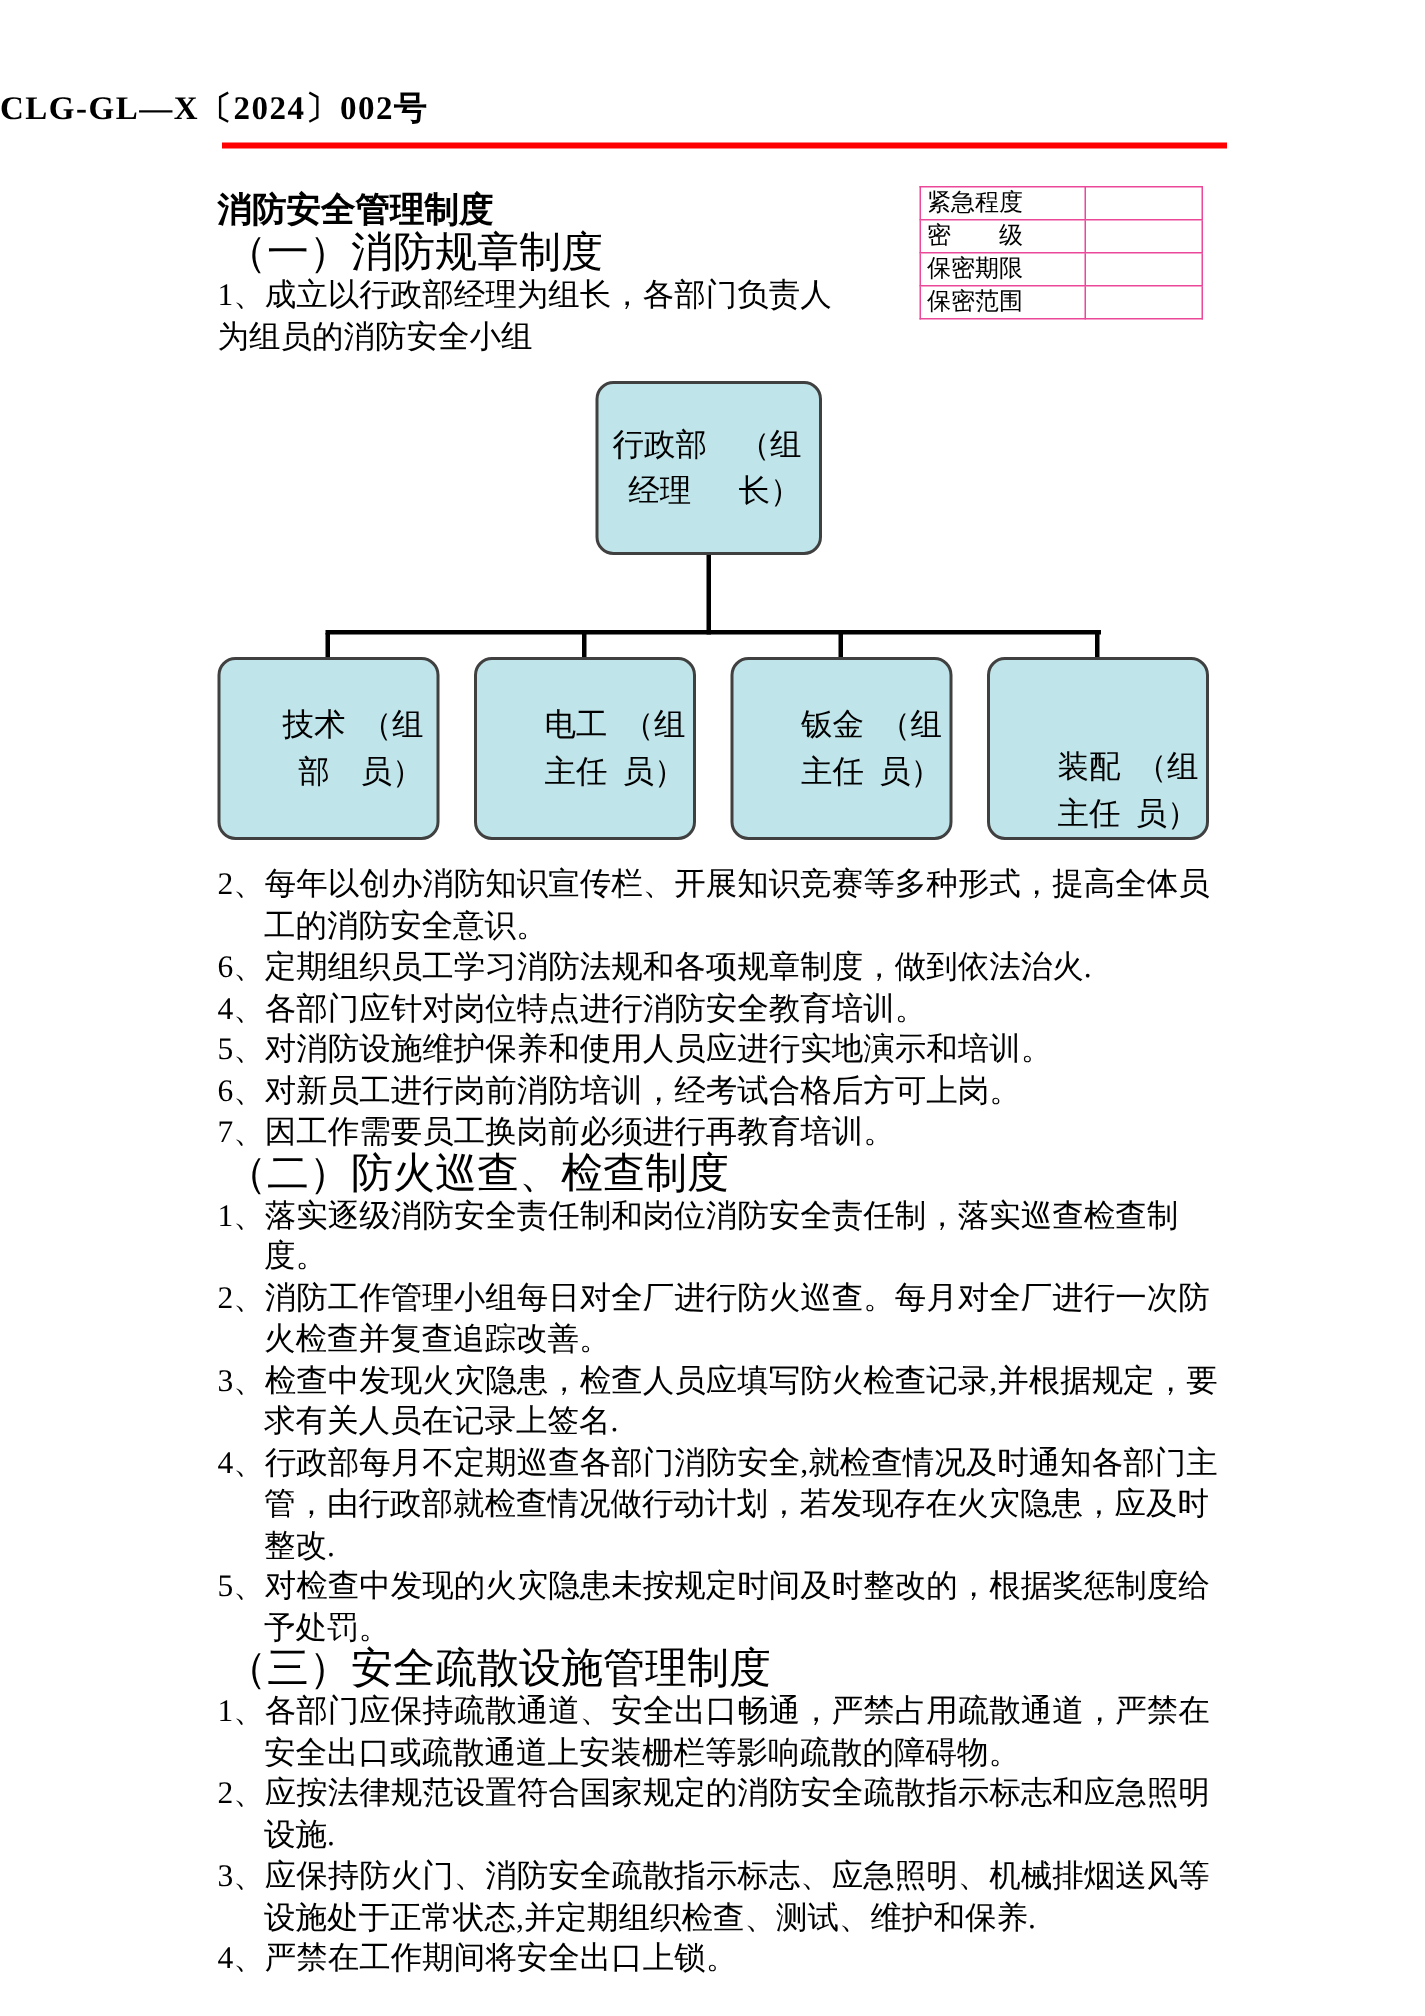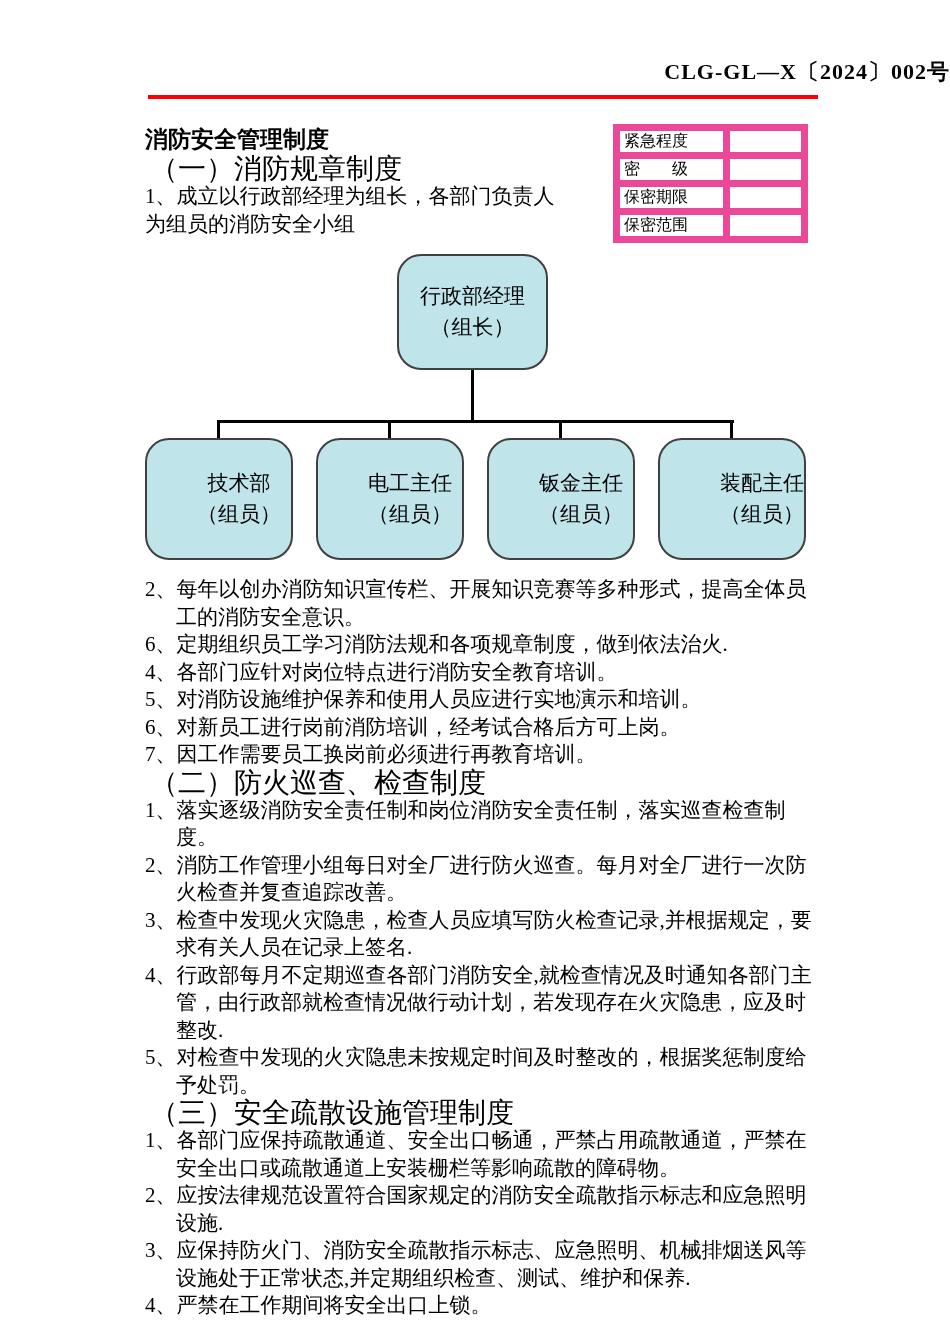--- a/index.html
+++ b/index.html
@@ -3,51 +3,51 @@
 <meta charset="utf-8">
 <style>
   * { margin:0; padding:0; box-sizing:border-box; }
   html,body { background:#ffffff; }
   .page {
     width:950px; height:1344px; position:relative; background:#fff;
     font-family:"Liberation Serif","DejaVu Serif",serif; color:#000;
     overflow:hidden; margin:0 auto;
   }
   .doc-number {
-    padding-top:57px; text-align:right;
+    padding-top:57px; text-align:left;
     font-size:22px; font-weight:bold; letter-spacing:1px;
   }
   .red-rule {
     margin:8px 0 0 148px; width:670px; height:4px;
     background:var(--rule-color,#ff0000);
   }
   .meta-table {
     position:absolute; top:124px; left:613px;
     border-collapse:collapse; background:#fff;
   }
-  .meta-table td { border:7px solid #ec4899; font-size:16px; padding:0 4px; height:21px; }
+  .meta-table td { border:1px solid #ec4899; font-size:16px; padding:0 4px; height:21px; }
   .mt-label { width:110px; }
   .mt-value { width:78px; }
 
   .content { margin-left:145px; width:675px; }
   .title {
     margin-top:26px; margin-right:74px; 
     font-size:23px; font-weight:bold; line-height:30px;
   }
   .sec-heading { font-size:28px; line-height:28px; margin-top:0; padding-left:5px; }
   .item { font-size:21px; line-height:27.5px; padding-left:31px; text-indent:-31px; }
   .item-first { padding-left:0; text-indent:0; max-width:422px; }
 
   .chart { position:relative; height:330px; margin-top:8px; }
   .org-box {
     position:absolute;
     background:var(--box-fill,#bfe4e9);
     border:2px solid var(--box-border,#404040);
-    border-radius:24px;
-    display:flex; flex-direction:column; justify-content:center; align-items:center;
+    border-radius:12px;
+    display:flex; flex-direction:row; justify-content:center; align-items:center;
     font-size:21px; line-height:31px; text-align:center;
   }
   .org-root { left:252px; top:8px; width:151px; height:116px; }
   .org-child { top:192px; width:148px; height:122px;padding-left:40px; }
   .pos1 { left:0px; } .pos2 { left:171px;align-items:center; } .pos3 { left:342px; } .pos4 { left:513px;align-items:flex-end; }
   .conn { position:absolute; background:#000; }
   .v-root { left:326px; top:124px; width:3px; height:53px; }
   .h-bar  { left:72px;  top:174px; width:517px; height:3px; }
   .vc     { top:176px; width:3px; height:17px; }
   .vc1 { left:72px; } .vc2 { left:243px; } .vc3 { left:414px; } .vc4 { left:585px; }

